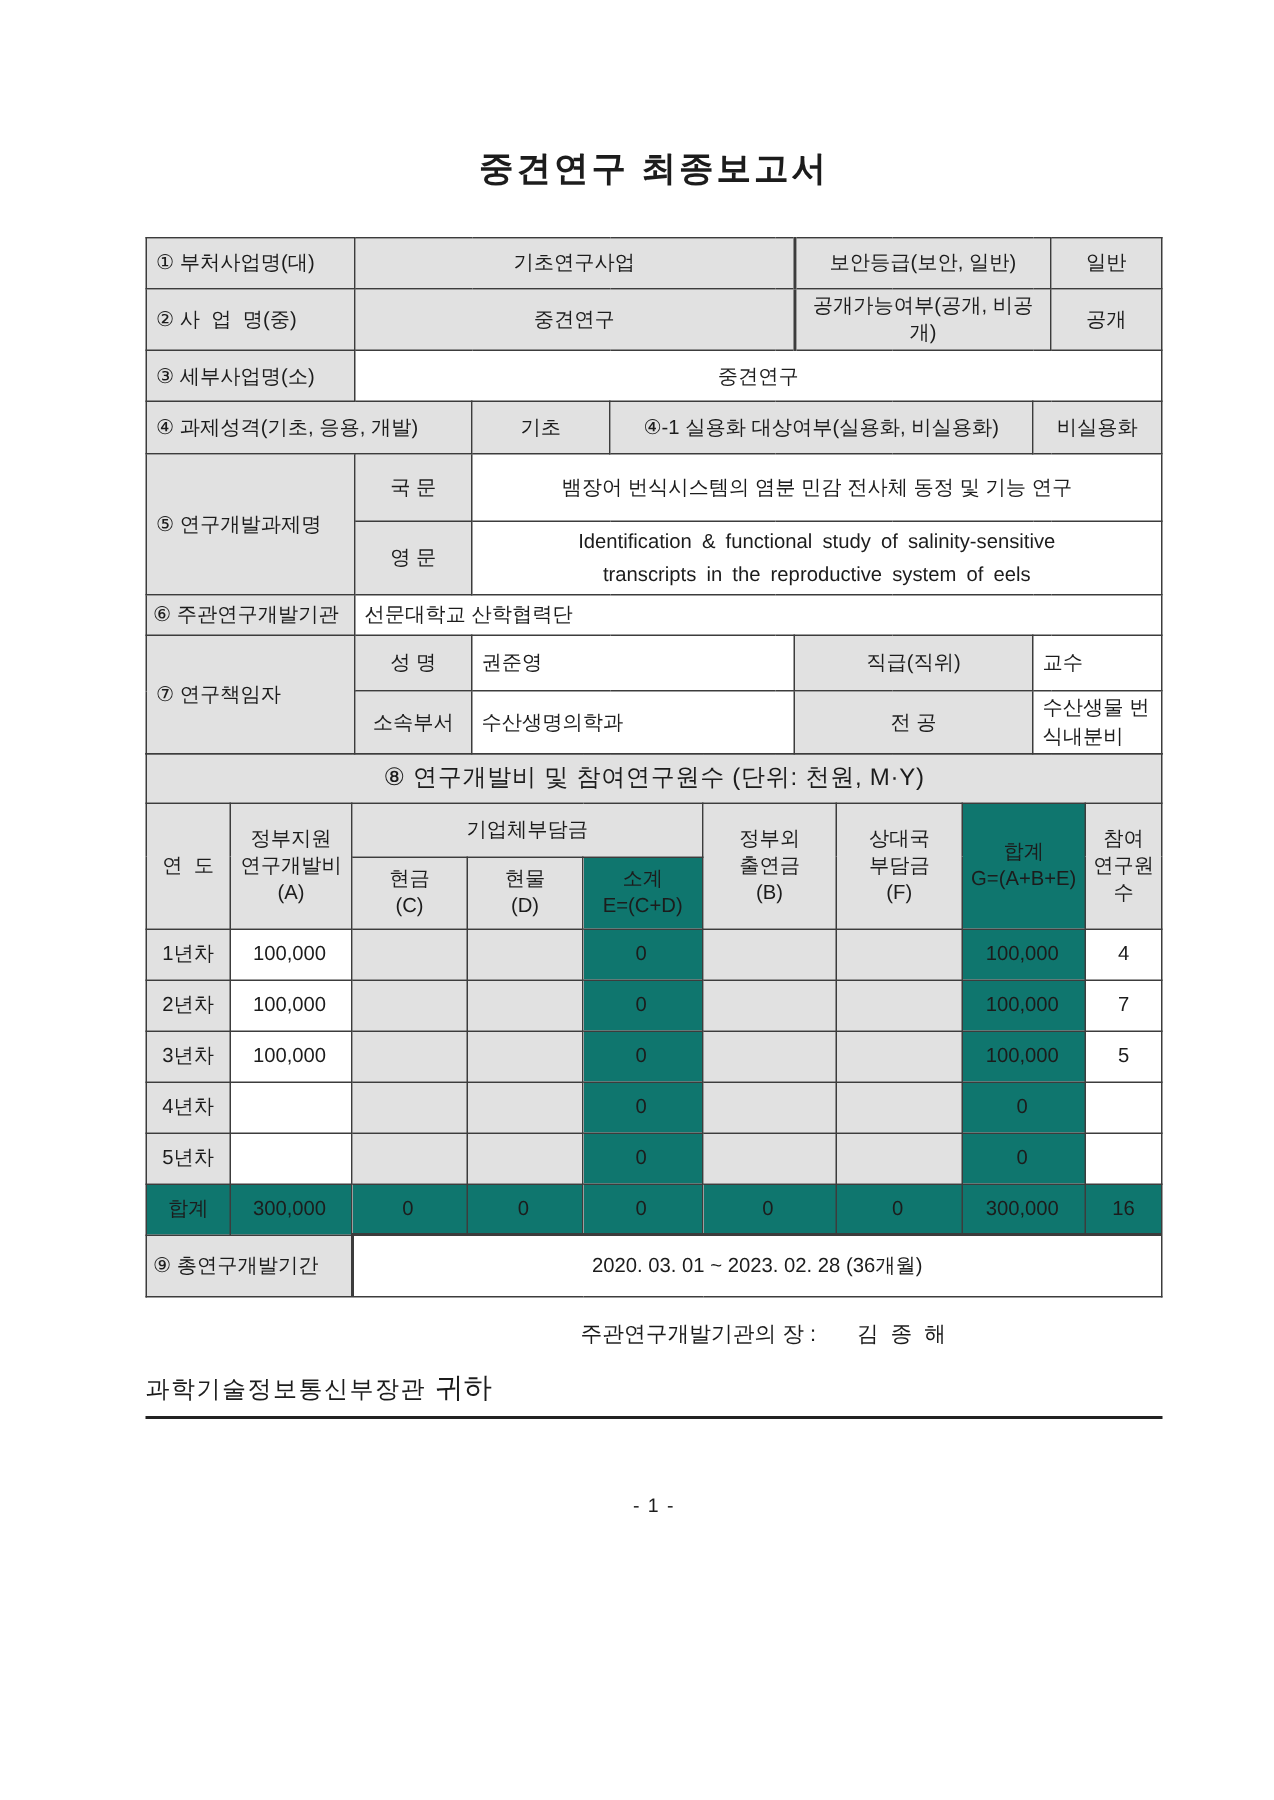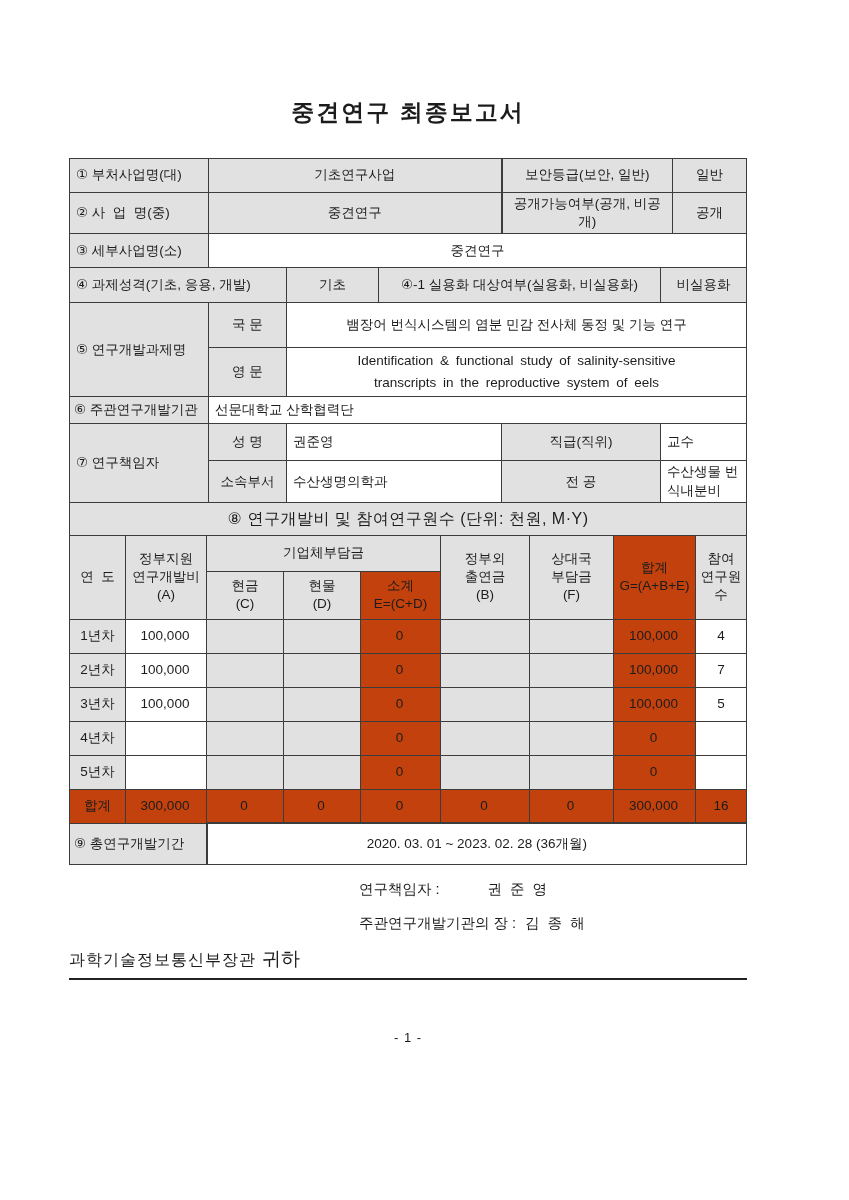--- a/index.html
+++ b/index.html
@@ -4,21 +4,21 @@
 <style>
   * { box-sizing: border-box; }
   html, body { margin: 0; padding: 0; }
   body {
     width: 849px; height: 1200px;
     background: #ffffff;
     font-family: "Liberation Sans", "DejaVu Sans", sans-serif;
     color: #1c1c1c;
   }
   .page { position: relative; width: 849px; height: 1200px; overflow: hidden; }
-  .content { position: absolute; left: 69px; top: 0; width: 678px; }
+  .content { position: absolute; left: 97px; top: 0; width: 678px; }
 
   .doc-title {
     margin: 97px 0 0 0;
     text-align: center;
     font-size: 23px;
     font-weight: bold;
     letter-spacing: 2px;
   }
 
   table { border-collapse: collapse; table-layout: fixed; width: 677px; }
@@ -26,21 +26,21 @@
     border: 1px solid #3c3c3c;
     font-size: 13.5px;
     padding: 2px 6px;
     overflow: hidden;
     line-height: 1.35;
   }
   .tbl1 { margin-top: 30px; }
   .tbl2 { margin-top: -1px; }
 
   .g { background: #e1e1e1; }   
-  .o { background: #c2410c; }   
+  .o { background: #0f766e; }   
   .c { text-align: center; }
   .r { text-align: center; padding-right: 8px; }
   .l { text-align: left; }
   .pre { white-space: pre-line; }
   .bl2 { border-left: 2px solid #3c3c3c; }
   .thick-tl { border-left: 2px solid #3c3c3c; border-top: 2px solid #3c3c3c; }
   .eng { word-spacing: 3px; line-height: 22px; }
   .small-pad { padding: 2px 4px; }
 
   .sec8-title { font-size: 16px; letter-spacing: 0.5px; }
@@ -48,21 +48,21 @@
   .declaration {
     margin-top: 12px;
     font-size: 14.5px;
     line-height: 25px;
     text-align: justify;
     word-spacing: 2px;
   }
   .sig-date { margin-top: 27px; padding-left: 340px; font-size: 14.5px; }
   .sig-line { margin-top: 15px; padding-left: 290px; font-size: 14.5px; }
   .sig-line .name { margin-left: 48px; letter-spacing: 2px; }
-  .sig-line.head .name { margin-left: 9px; letter-spacing: 2px; }
+  .sig-line.head .name { margin-left: 27px; letter-spacing: 2px; }
   .addressee-row { margin-top: 13px; border-bottom: 2px solid #222; padding-bottom: 6px; }
   .addressee { font-size: 16px; letter-spacing: 1px; }
   .addressee-suffix { font-size: 19px; margin-left: 6px; }
   .note { margin-top: 13px; font-size: 14.5px; word-spacing: 1px; }
   .footer { margin-top: 50px; text-align: center; font-size: 13px; letter-spacing: 1px; }
 </style>
 </head>
 <body>
 
 <div class="page">
@@ -248,23 +248,20 @@
 
       <tr style="height:41px">
         <td class="g l small-pad" colspan="2">⑨ 총연구개발기간</td>
         <td class="c thick-tl" colspan="7">2020. 03. 01 ~ 2023. 02. 28 (36개월)</td>
       </tr>
     </tbody>
       </table>
 
 
 
-    <div class="sig-line">
-      <span>연구책임자 :</span><span class="name">권 준 영</span>
-    </div>
 
     <div class="sig-line head">
       <span>주관연구개발기관의 장 :</span><span class="name">김 종 해</span>
     </div>
 
     <div class="addressee-row">
       <span class="addressee">과학기술정보통신부장관</span><span class="addressee-suffix">귀하</span>
     </div>
 
 

